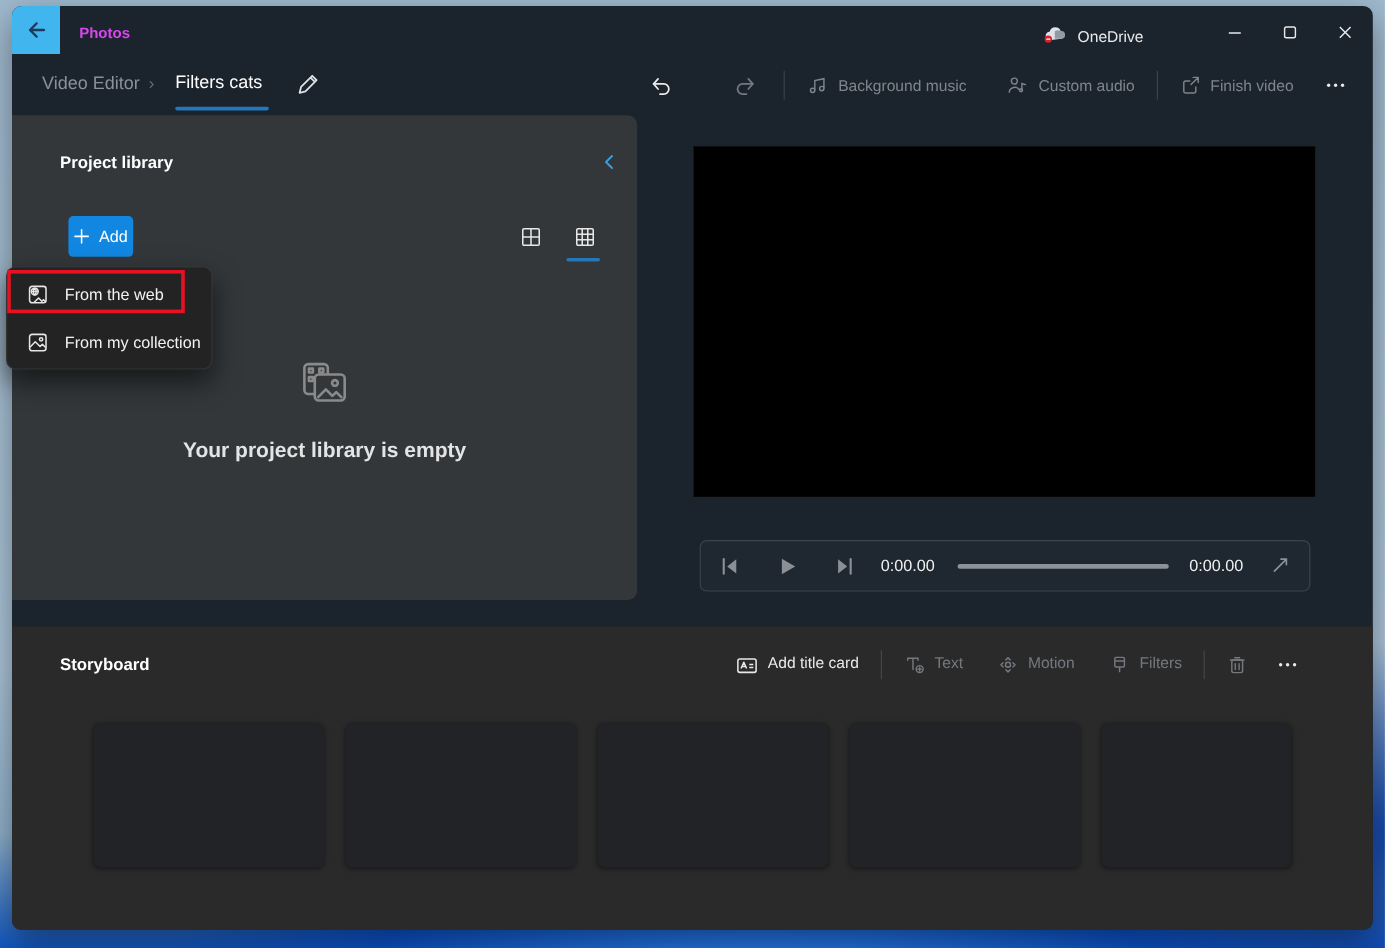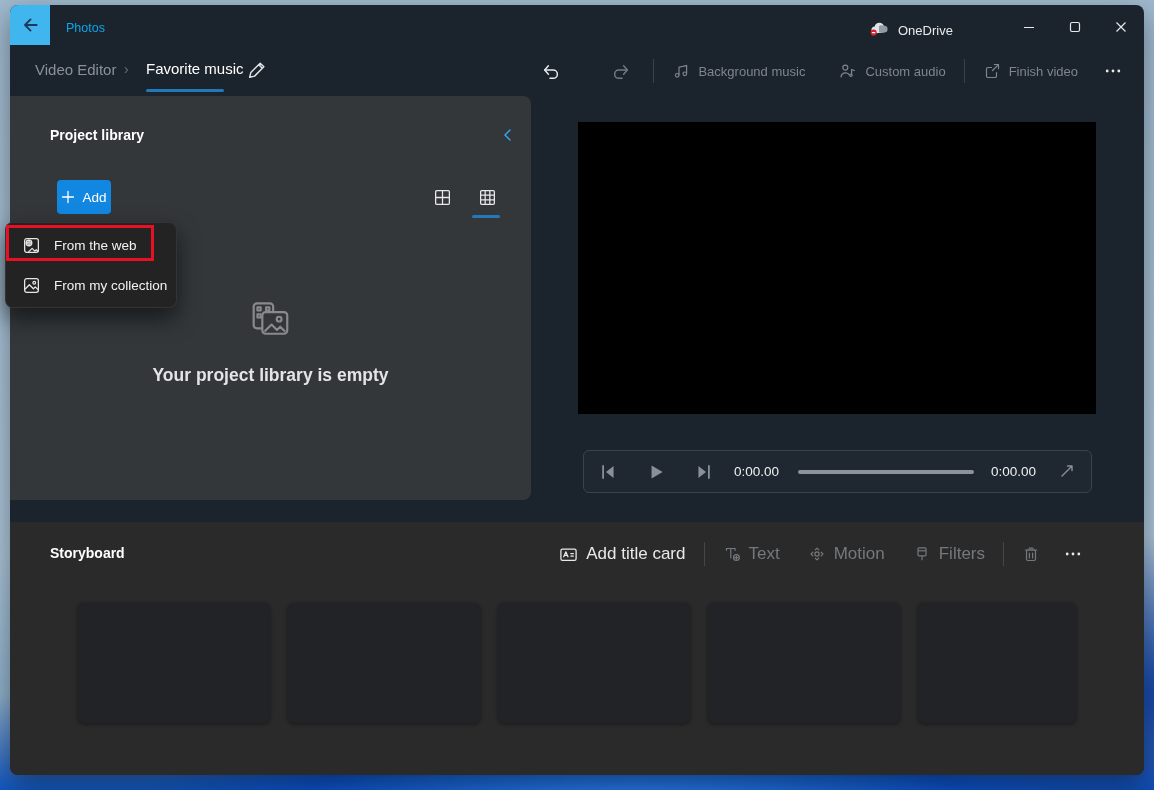--- a/index.html
+++ b/index.html
@@ -18,21 +18,21 @@
     background:#1b232c; border-radius:8px; overflow:hidden;
     box-shadow:0 10px 28px rgba(0,0,0,.4);
   }
   
   .titlebar { position:absolute; left:0; top:0; width:100%; height:44px; }
   .back-btn {
     position:absolute; left:0; top:0; width:40px; height:40px;
     background:#41b5ee; color:#1c3a5e; border:none; cursor:pointer;
     display:flex; align-items:center; justify-content:center;
   }
-  .app-title { position:absolute; left:56px; top:16px; font-size:12.5px; font-weight:400; color:#0ea5e9; }
+  .app-title { position:absolute; left:56px; top:16px; font-size:12.5px; font-weight:700; color:#d946ef; }
   .onedrive { position:absolute; left:858px; top:11px; display:flex; align-items:flex-end; gap:8px; height:22px; cursor:pointer; }
   .onedrive span { font-size:13px; color:#e9eaeb; }
   .win-controls { position:absolute; right:0; top:0; height:44px; display:flex; }
   .win-btn { width:46px; height:44px; display:flex; align-items:center; justify-content:center; color:#e8e8e8; cursor:pointer; }
   
   .crumb-row { position:absolute; left:0; top:44px; width:100%; height:44px; }
   .crumb-parent { position:absolute; left:25px; top:12px; font-size:15px; color:#8a9199; cursor:pointer; }
   .crumb-sep { position:absolute; left:114px; top:12px; font-size:14px; color:#676d74; }
   .crumb-current { position:absolute; left:136px; top:11px; font-size:15px; color:#ffffff; }
   .crumb-underline { position:absolute; left:136px; top:40px; width:78px; height:3px; border-radius:2px; background:#2477b8; }
@@ -84,21 +84,21 @@
     position:absolute; left:573px; top:445px; width:509px; height:43px;
     background:#1f2831; border:1px solid #3a434b; border-radius:6px;
   }
   .pb-btn { position:absolute; top:11px; width:20px; height:20px; color:#8a9096; cursor:pointer; }
   .pb-time { position:absolute; top:13px; font-size:13.5px; color:#f0f0f0; }
   .pb-track { position:absolute; left:214px; top:19px; width:176px; height:4px; border-radius:2px; background:#8b9299; cursor:pointer; }
   
   .storyboard { position:absolute; left:0; top:517px; width:1134px; height:318px; background:#2a2a2b; }
   .sb-title { position:absolute; left:40px; top:23px; font-size:14px; font-weight:700; color:#fff; }
   .sb-toolbar { position:absolute; right:56px; top:14px; height:36px; display:flex; align-items:center; }
-  .sb-btn { display:flex; align-items:center; gap:8px; font-size:17px; color:#74797e; cursor:pointer; padding:6px 2px; }
+  .sb-btn { display:flex; align-items:flex-start; gap:8px; font-size:13px; color:#74797e; cursor:pointer; padding:6px 2px; }
   .sb-btn.enabled { color:#e9e9e9; }
   .sb-sep { width:1px; height:24px; background:#43464a; margin:0 16px; }
   .sb-gap { width:24px; }
   .slots { position:absolute; left:68px; top:81px; display:flex; gap:18px; }
   .slot {
     width:192px; height:120px; background:#222326; border-radius:6px;
     box-shadow:0 1px 4px rgba(0,0,0,.45); cursor:pointer;
   }
   .slot:last-child { width:158px; }
 </style>
@@ -144,21 +144,21 @@
         <svg width="18" height="18" viewBox="0 0 18 18" stroke="currentColor" stroke-width="1.2">
             <path d="M4.5 4.5 L13.5 13.5 M13.5 4.5 L4.5 13.5"></path>
           </svg>
       </div>
     </div>
   </div>
 
   <div class="crumb-row">
     <span class="crumb-parent">Video Editor</span>
     <span class="crumb-sep">›</span>
-    <span class="crumb-current">Favorite music</span>
+    <span class="crumb-current">Filters cats</span>
     <span class="crumb-underline"></span>
     <span class="edit-pencil">
       <svg width="22" height="22" viewBox="0 0 18 18" fill="none" stroke="currentColor" stroke-width="1.2" stroke-linejoin="round">
           <path d="M11.6 3.4 l3 3 L7 14 l-4 1 1-4 z M10.4 4.6 l3 3"></path>
         </svg>
     </span>
 
     <div class="top-toolbar">
       <div class="tool-btn enabled undo-btn">
         <span>

